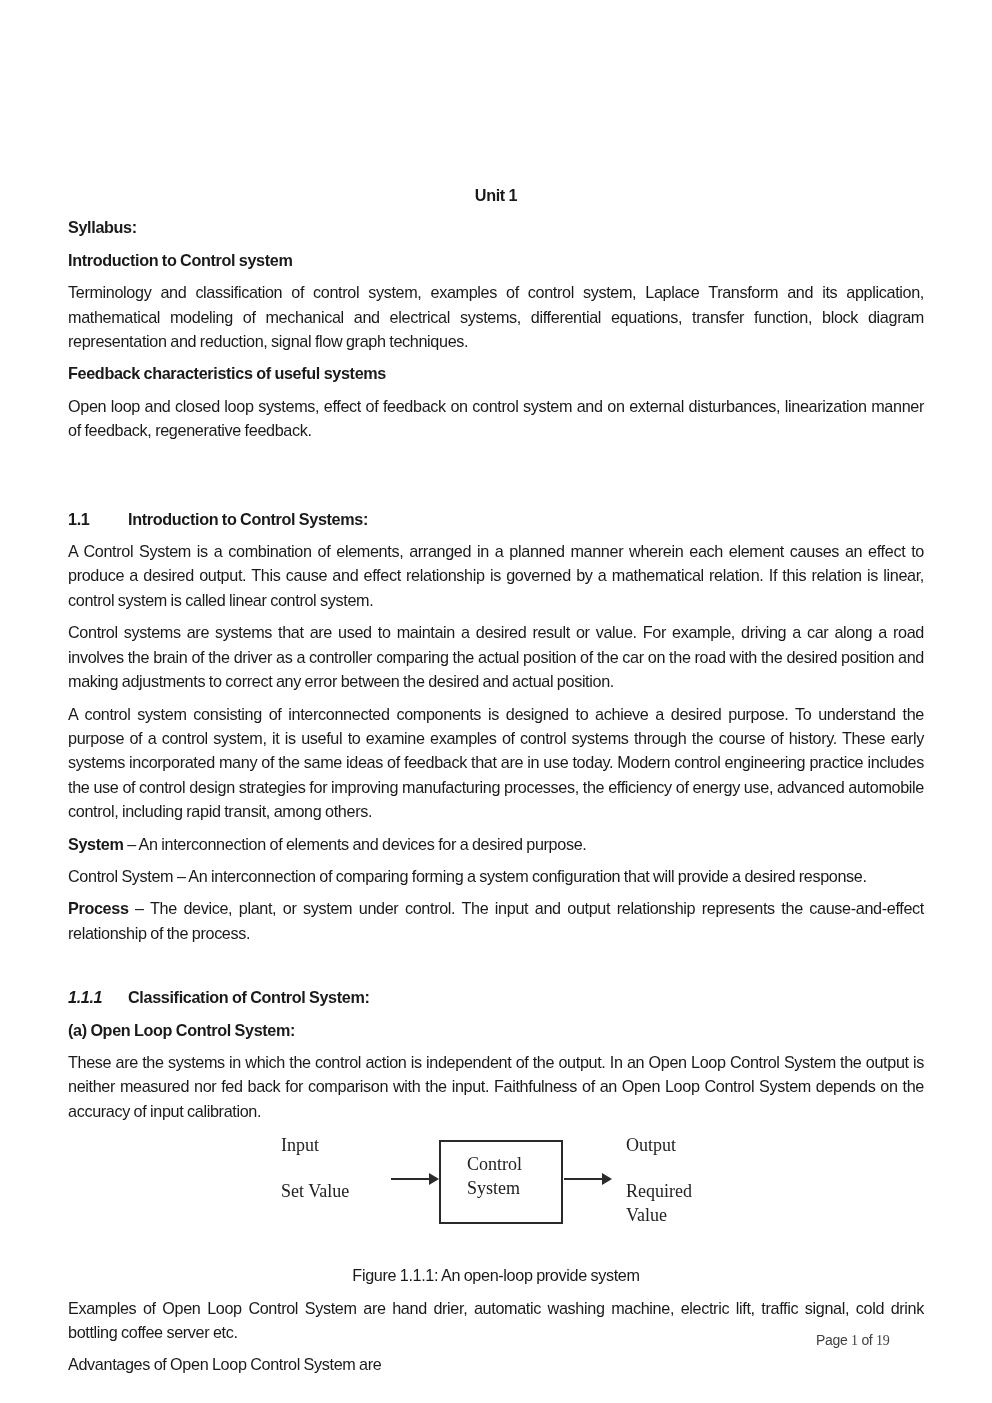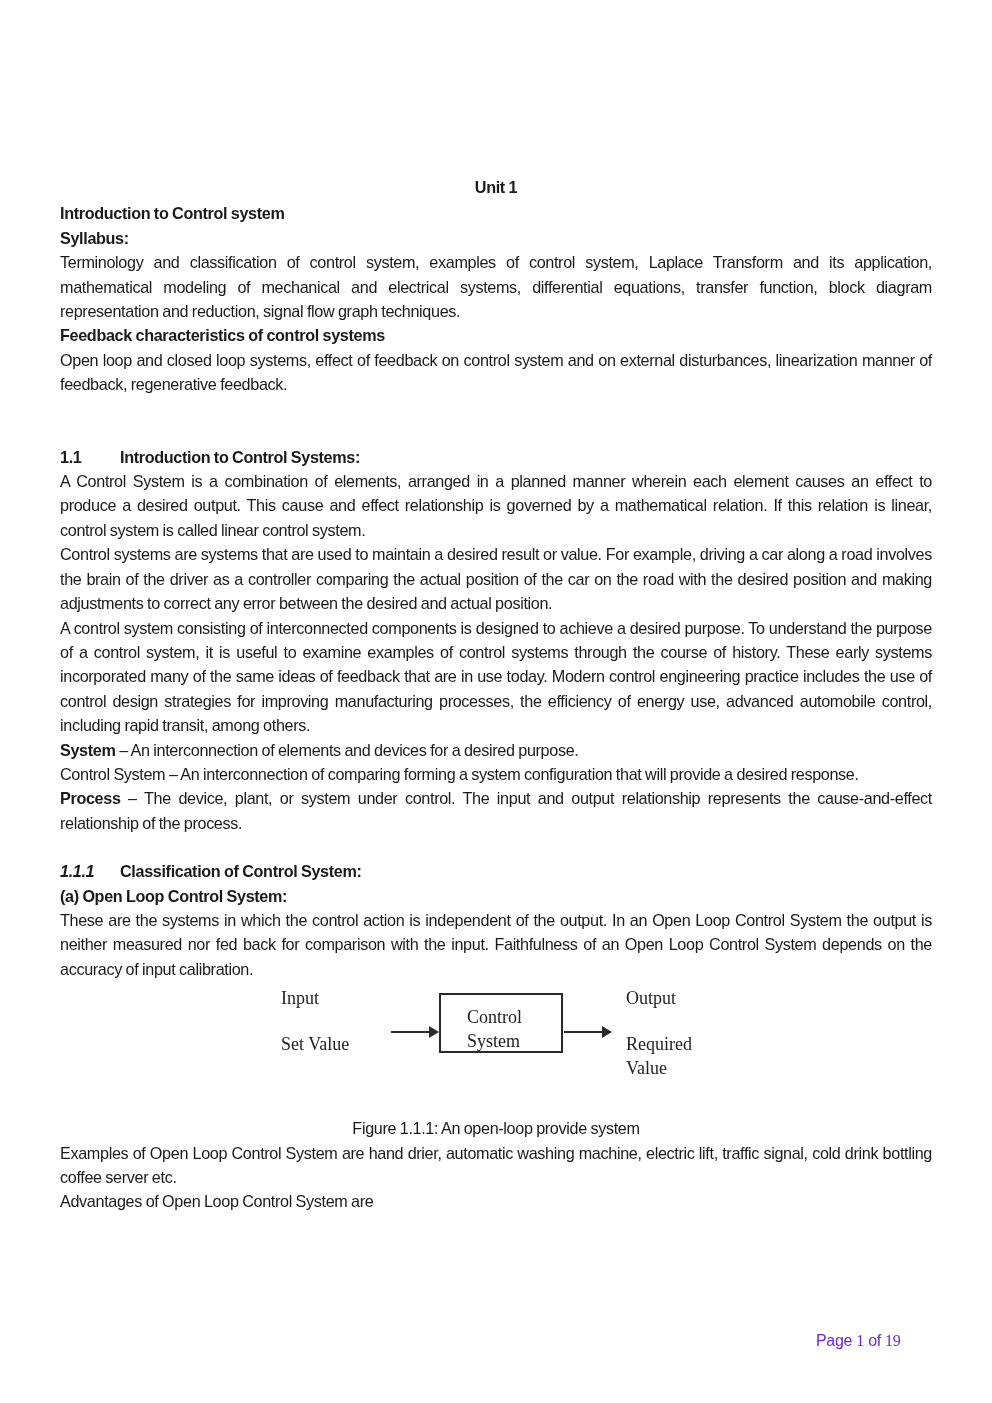--- a/index.html
+++ b/index.html
@@ -21,21 +21,21 @@
       top: 175px;
       width: 872px;
       font-family: "Liberation Sans", sans-serif;
       font-size: 16.2px;
       line-height: 24.4px;
       letter-spacing: -0.35px;
       word-spacing: -0.5px;
     }
     .justify { text-align: justify; text-align-last: left; }
     .bold { font-weight: bold; }
-    p { margin: 0; }
+    p { margin: 8px; }
     .title { font-weight: bold; text-align: center; margin-bottom: 2px; }
     .gap-big { height: 48px; }
     .gap-mid { height: 24px; }
     .sec-num { display: inline-block; width: 60px; font-weight: bold; }
     .subsec-num { display: inline-block; width: 60px; font-weight: bold; font-style: italic; }
     .figure {
       position: relative;
       height: 130px;
       margin-top: 3px;
       margin-bottom: 2px;
@@ -44,21 +44,21 @@
       letter-spacing: 0;
       word-spacing: 0;
       color: #222;
     }
     .fig-label { position: absolute; line-height: 24px; }
     .fig-box {
       position: absolute;
       left: 379px;
       top: 9px;
       width: 124px;
-      height: 60px;
+      height: 84px;
       border: 2px solid #2a2a2a;
       box-sizing: border-box;
     }
     .fig-box-text {
       position: absolute;
       left: 26px;
       top: 10px;
       line-height: 24px;
     }
     .arrow {
@@ -74,37 +74,37 @@
       border-left: 10px solid #2a2a2a;
       border-top: 6px solid transparent;
       border-bottom: 6px solid transparent;
     }
     .caption { text-align: center; margin-top: 0px; }
     .footer {
       position: absolute;
       left: 816px;
       top: 1332px;
       font-family: "Liberation Sans", sans-serif;
-      font-size: 16px;
-      color: #6d28d9;
+      font-size: 14px;
+      color: #404040;
       letter-spacing: -0.3px;
     }
     .footer .num {
       font-family: "Liberation Serif", serif;
     }
   </style>
 </head>
 <body>
 
 <div class="page">
   <p class="title">Unit 1</p>
+  <p class="bold">Syllabus:</p>
   <p class="bold">Introduction to Control system</p>
-  <p class="bold">Syllabus:</p>
   <p class="justify">Terminology and classification of control system, examples of control system, Laplace Transform and its application, mathematical modeling of mechanical and electrical systems, differential equations, transfer function, block diagram representation and reduction, signal flow graph techniques.</p>
-  <p class="bold">Feedback characteristics of control systems</p>
+  <p class="bold">Feedback characteristics of useful systems</p>
   <p class="justify">Open loop and closed loop systems, effect of feedback on control system and on external disturbances, linearization manner of feedback, regenerative feedback.</p>
 
   <div class="gap-big"></div>
 
   <p class="bold">
     <span class="sec-num">1.1</span><span>Introduction to Control Systems:</span>
   </p>
   <p class="justify">A Control System is a combination of elements, arranged in a planned manner wherein each element causes an effect to produce a desired output. This cause and effect relationship is governed by a mathematical relation. If this relation is linear, control system is called linear control system.</p>
   <p class="justify">Control systems are systems that are used to maintain a desired result or value. For example, driving a car along a road involves the brain of the driver as a controller comparing the actual position of the car on the road with the desired position and making adjustments to correct any error between the desired and actual position.</p>
   <p class="justify">A control system consisting of interconnected components is designed to achieve a desired purpose. To understand the purpose of a control system, it is useful to examine examples of control systems through the course of history. These early systems incorporated many of the same ideas of feedback that are in use today. Modern control engineering practice includes the use of control design strategies for improving manufacturing processes, the efficiency of energy use, advanced automobile control, including rapid transit, among others.</p>

